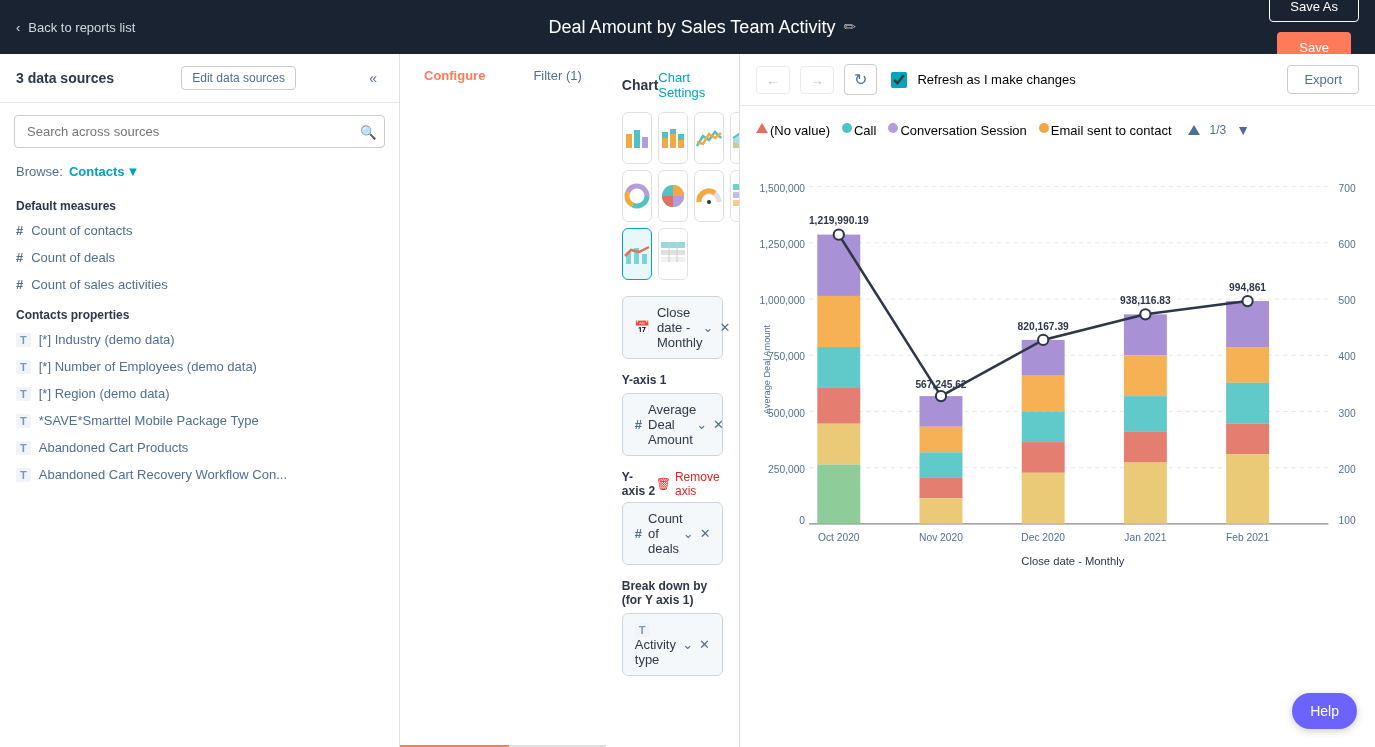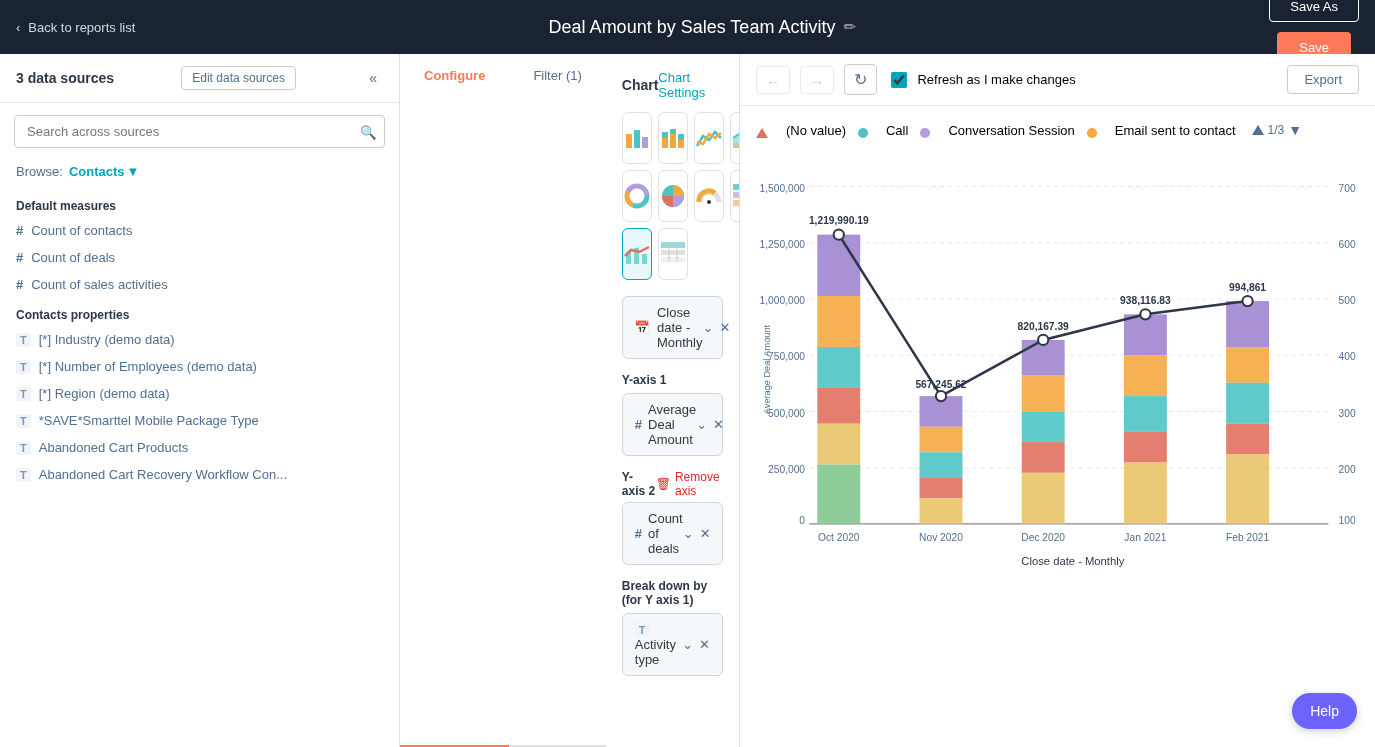--- a/index.html
+++ b/index.html
@@ -85,21 +85,21 @@
     
     .right-panel { flex: 1; background: #fff; display: flex; flex-direction: column; overflow: hidden; }
     .chart-toolbar { display: flex; align-items: center; padding: 10px 16px; border-bottom: 1px solid #e8e8e8; gap: 10px; }
     .toolbar-btn { background: #fff; border: 1px solid #ccc; border-radius: 4px; padding: 5px 9px; cursor: pointer; color: #516f90; font-size: 14px; }
     .toolbar-btn.disabled { opacity: 0.4; cursor: default; }
     .refresh-btn { background: #fff; border: 1px solid #ccc; border-radius: 4px; padding: 5px 9px; cursor: pointer; color: #516f90; font-size: 16px; }
     .refresh-check { display: flex; align-items: center; gap: 10px; margin-left: 4px; }
     .refresh-check input[type=checkbox] { width: 16px; height: 16px; accent-color: #00a4bd; }
     .export-btn { margin-left: auto; background: #fff; border: 1.5px solid #ccc; color: #516f90; padding: 6px 16px; border-radius: 4px; cursor: pointer; font-size: 13px; }
     .chart-area { flex: 1; padding: 16px; overflow: hidden; }
-    .legend-item { display: flex; align-items: flex-end; gap: 18px; }
+    .legend-item { display: flex; align-items: flex-start; gap: 2px; }
     .legend-dot { width: 10px; height: 10px; border-radius: 50%; display: inline-block; }
     .legend-row { display: flex; align-items: center; gap: 12px; margin-bottom: 8px; flex-wrap: wrap; }
 
     
     .help-btn {
       position: fixed; bottom: 18px; right: 18px;
       background: #6c63ff; color: #fff; border-radius: 50px;
       padding: 10px 18px; font-size: 14px; font-weight: 500;
       cursor: pointer; box-shadow: 0 2px 8px rgba(0,0,0,0.2);
     }
@@ -368,21 +368,21 @@
           <span>Call</span>
         </div>
         <div class="legend-item">
           <span class="legend-dot" style="background:#b39ddb;"></span>
           <span>Conversation Session</span>
         </div>
         <div class="legend-item">
           <span class="legend-dot" style="background:#f4a840;"></span>
           <span>Email sent to contact</span>
         </div>
-        <div style="display:flex;align-items:center;gap:4px;margin-left:4px;">
+        <div style="display:flex;align-items:center;gap:10px;margin-left:4px;">
           <span style="display:inline-block;width:0;height:0;border-left:6px solid transparent;border-right:6px solid transparent;border-bottom:10px solid #516f90;"></span>
           <span style="font-size:12px;color:#516f90;">1/3</span>
           <span style="color:#516f90;font-size:14px;">▼</span>
         </div>
       </div>
 
       
       <svg width="100%" height="490" viewBox="0 0 590 430" style="overflow:visible;">
 
         <text x="48" y="20" font-size="10" text-anchor="end" fill="#516f90">1,500,000</text>

